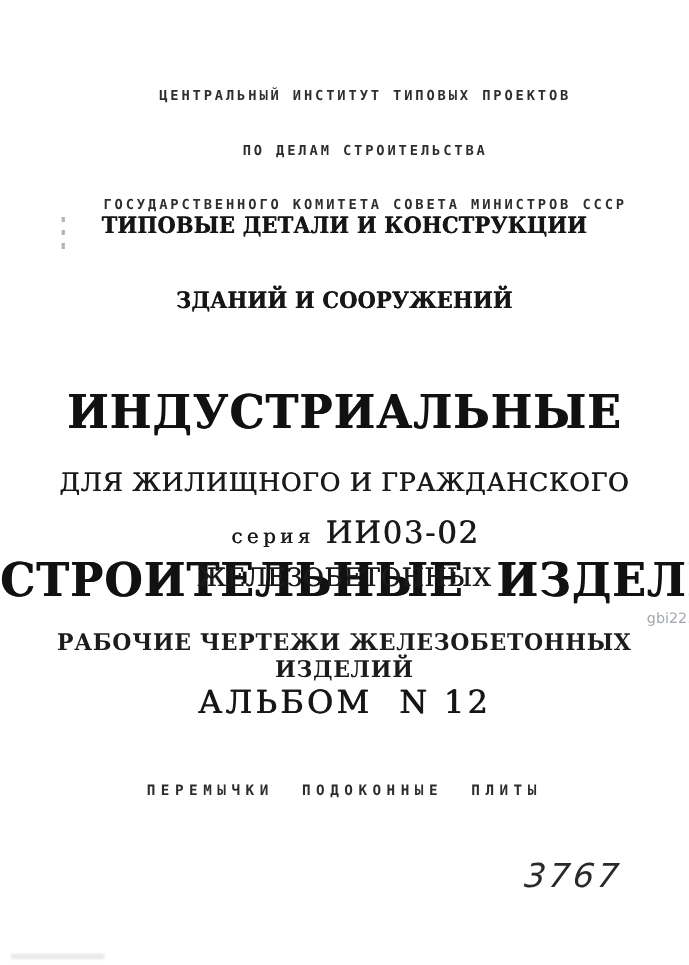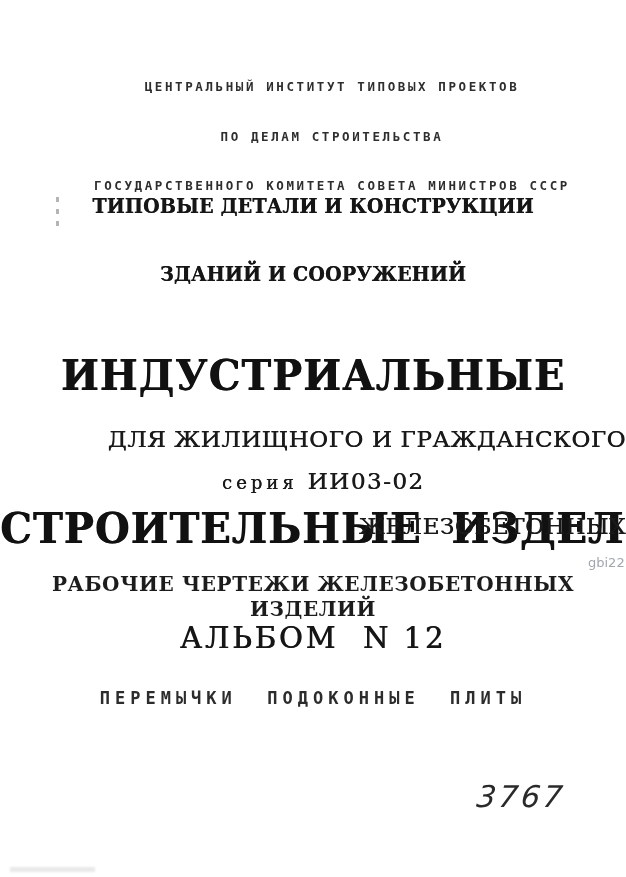--- a/index.html
+++ b/index.html
@@ -61,35 +61,34 @@
     white-space: pre;
   }
   
   .subtitle {
     top: 367px;
     font-size: 23px;
     line-height: 29px;
     letter-spacing: 0.6px;
     color: #1a1a1a;
     text-shadow: 0.5px 0 0 currentColor;
-    text-align: right;
   }
   
   .series-row {
     top: 449px;
     color: #1a1a1a;
   }
   .series-label {
     font-size: 18px;
     letter-spacing: 4px;
     text-shadow: 0.4px 0 0 currentColor;
     text-align: right;
   }
   .series-code {
-    font-size: 23px;
+    font-size: 28px;
     letter-spacing: 1.5px;
     margin-left: 10px;
     text-shadow: 0.5px 0 0 currentColor;
   }
   
   .part {
     top: 503px;
     font-family: "DejaVu Sans Mono", monospace;
     font-weight: bold;
     font-size: 16px;
@@ -111,24 +110,24 @@
   .album {
     top: 621px;
     font-size: 29px;
     letter-spacing: 3px;
     color: #161616;
     text-shadow: 0.7px 0 0 currentColor;
     white-space: pre;
   }
   
   .contents {
-    top: 688px;
+    top: 712px;
     font-family: "DejaVu Sans Mono", monospace;
     font-weight: bold;
-    font-size: 17px;
+    font-size: 13px;
     letter-spacing: 5px;
     color: #2c2c2c;
     white-space: pre;
   }
   
   .city-year {
     position: absolute;
     top: 790px;
     left: 150px;
     width: 340px;

